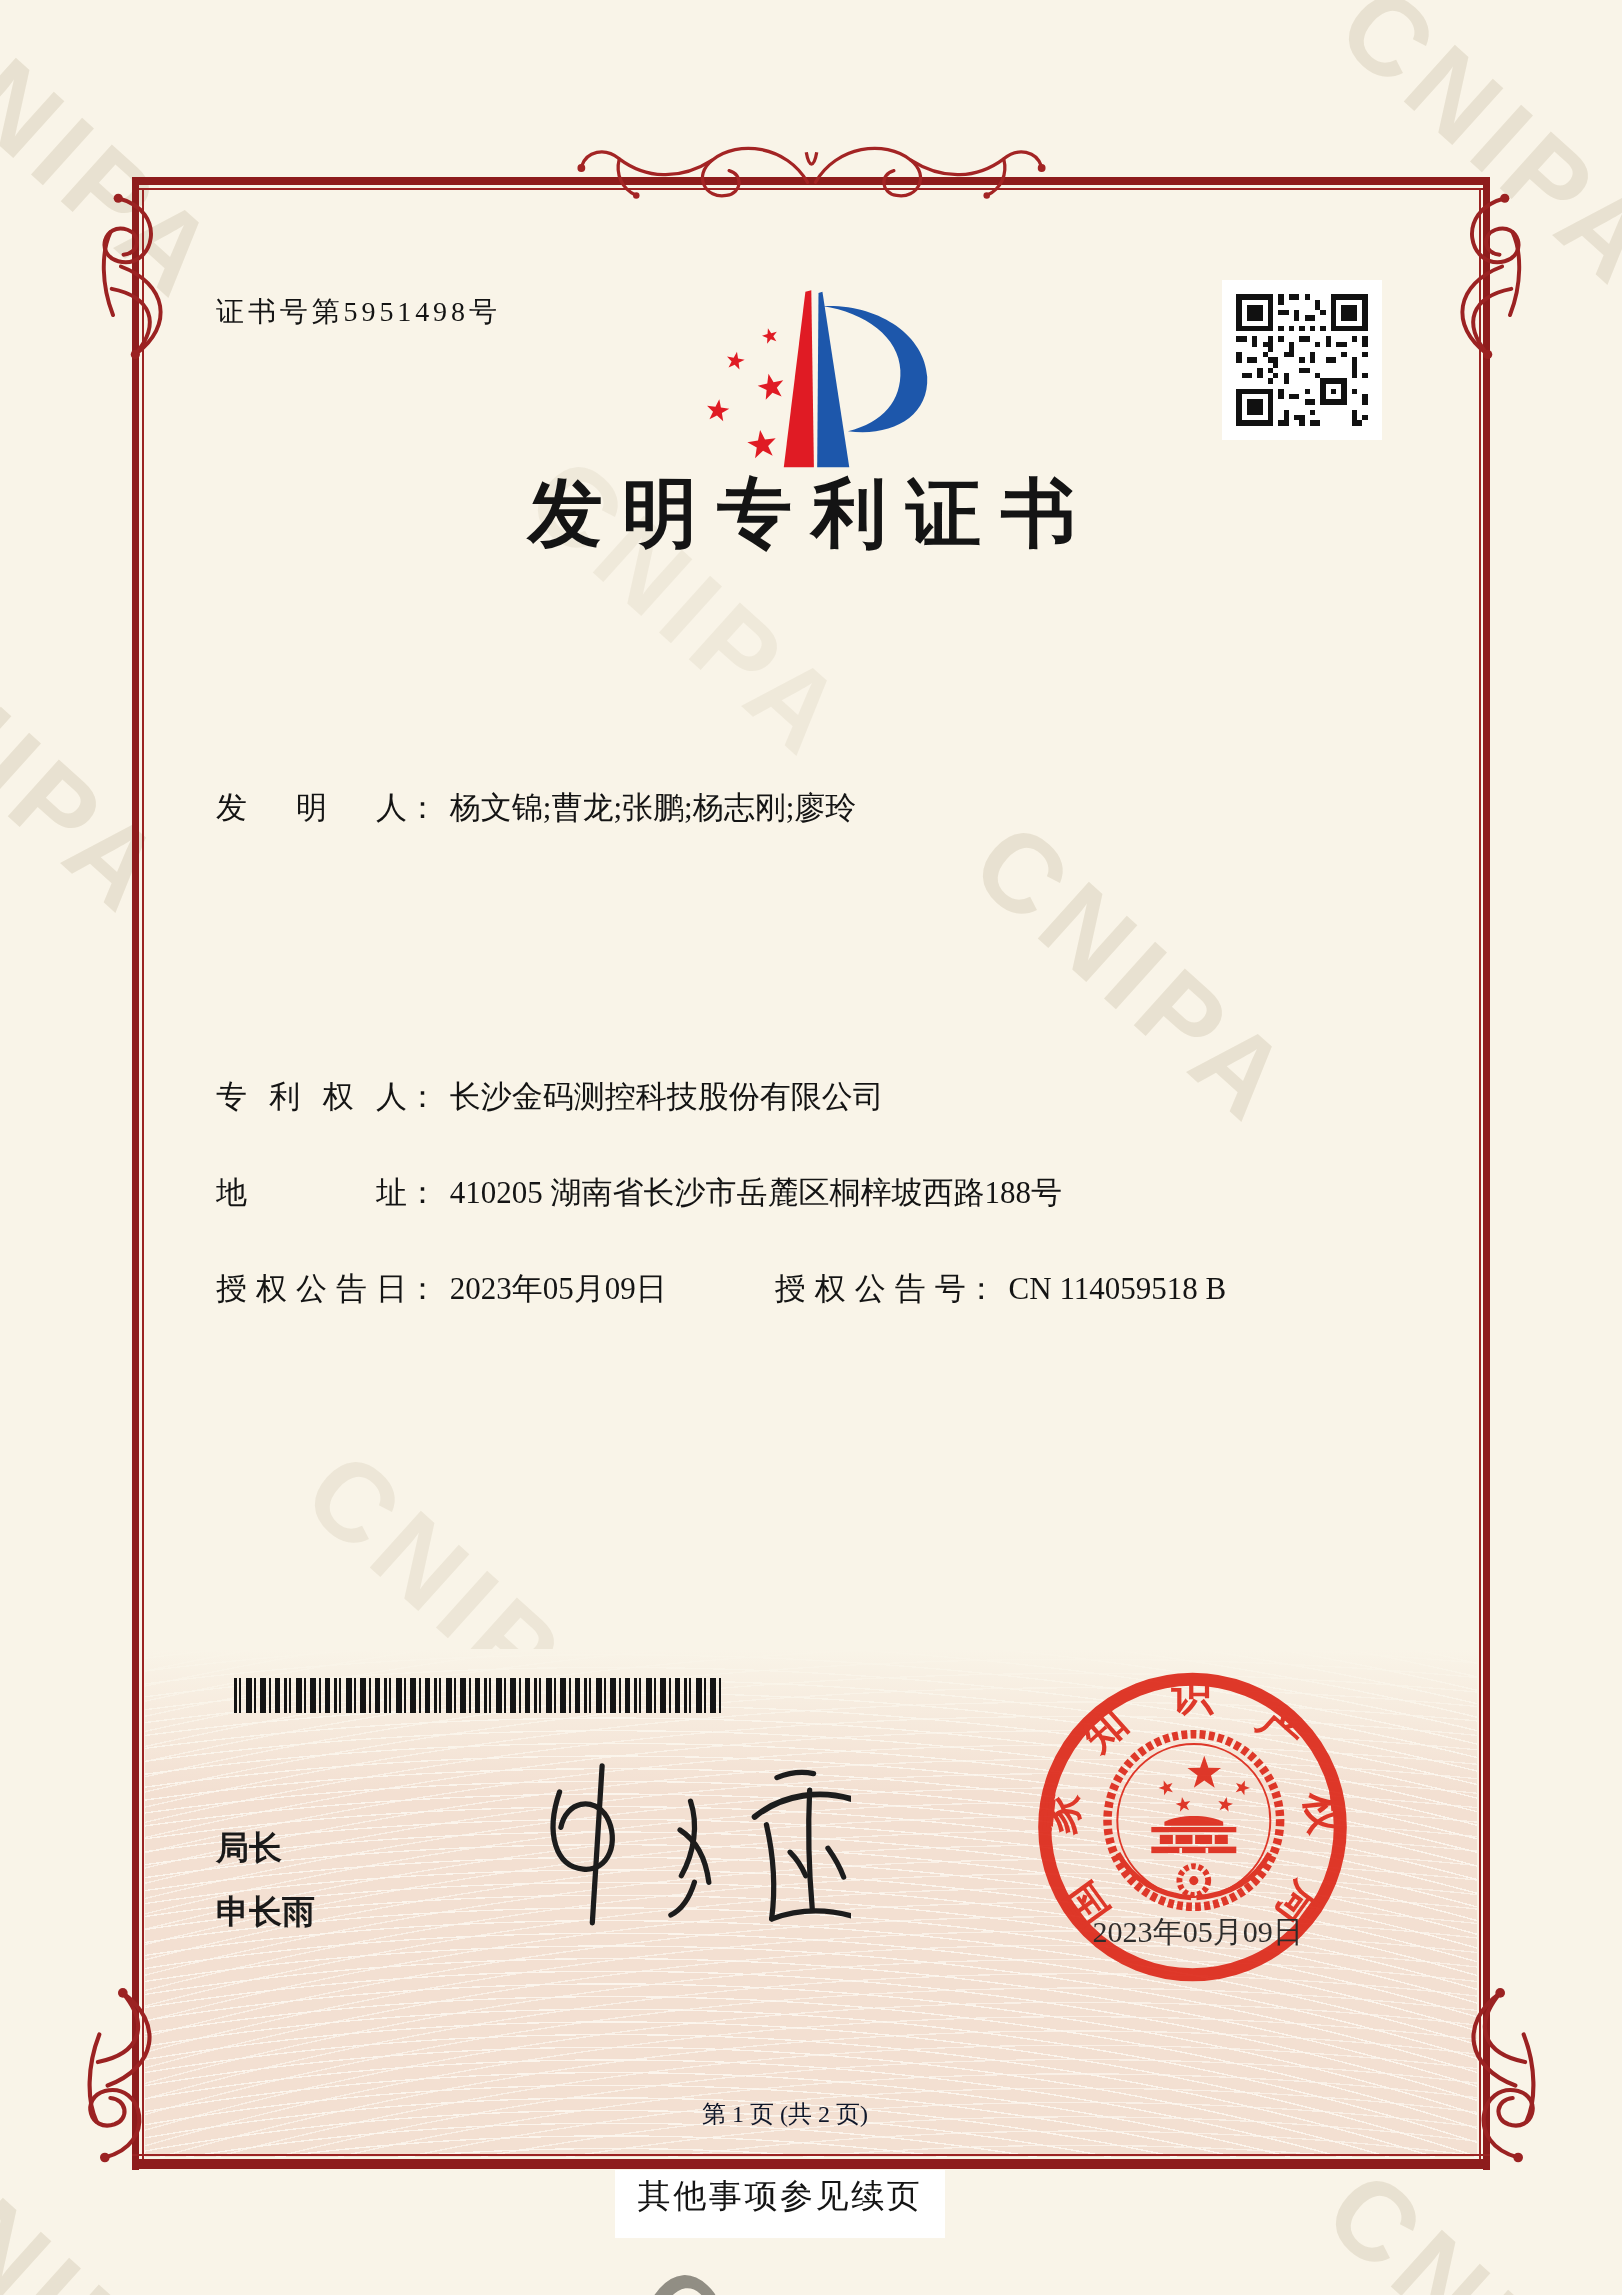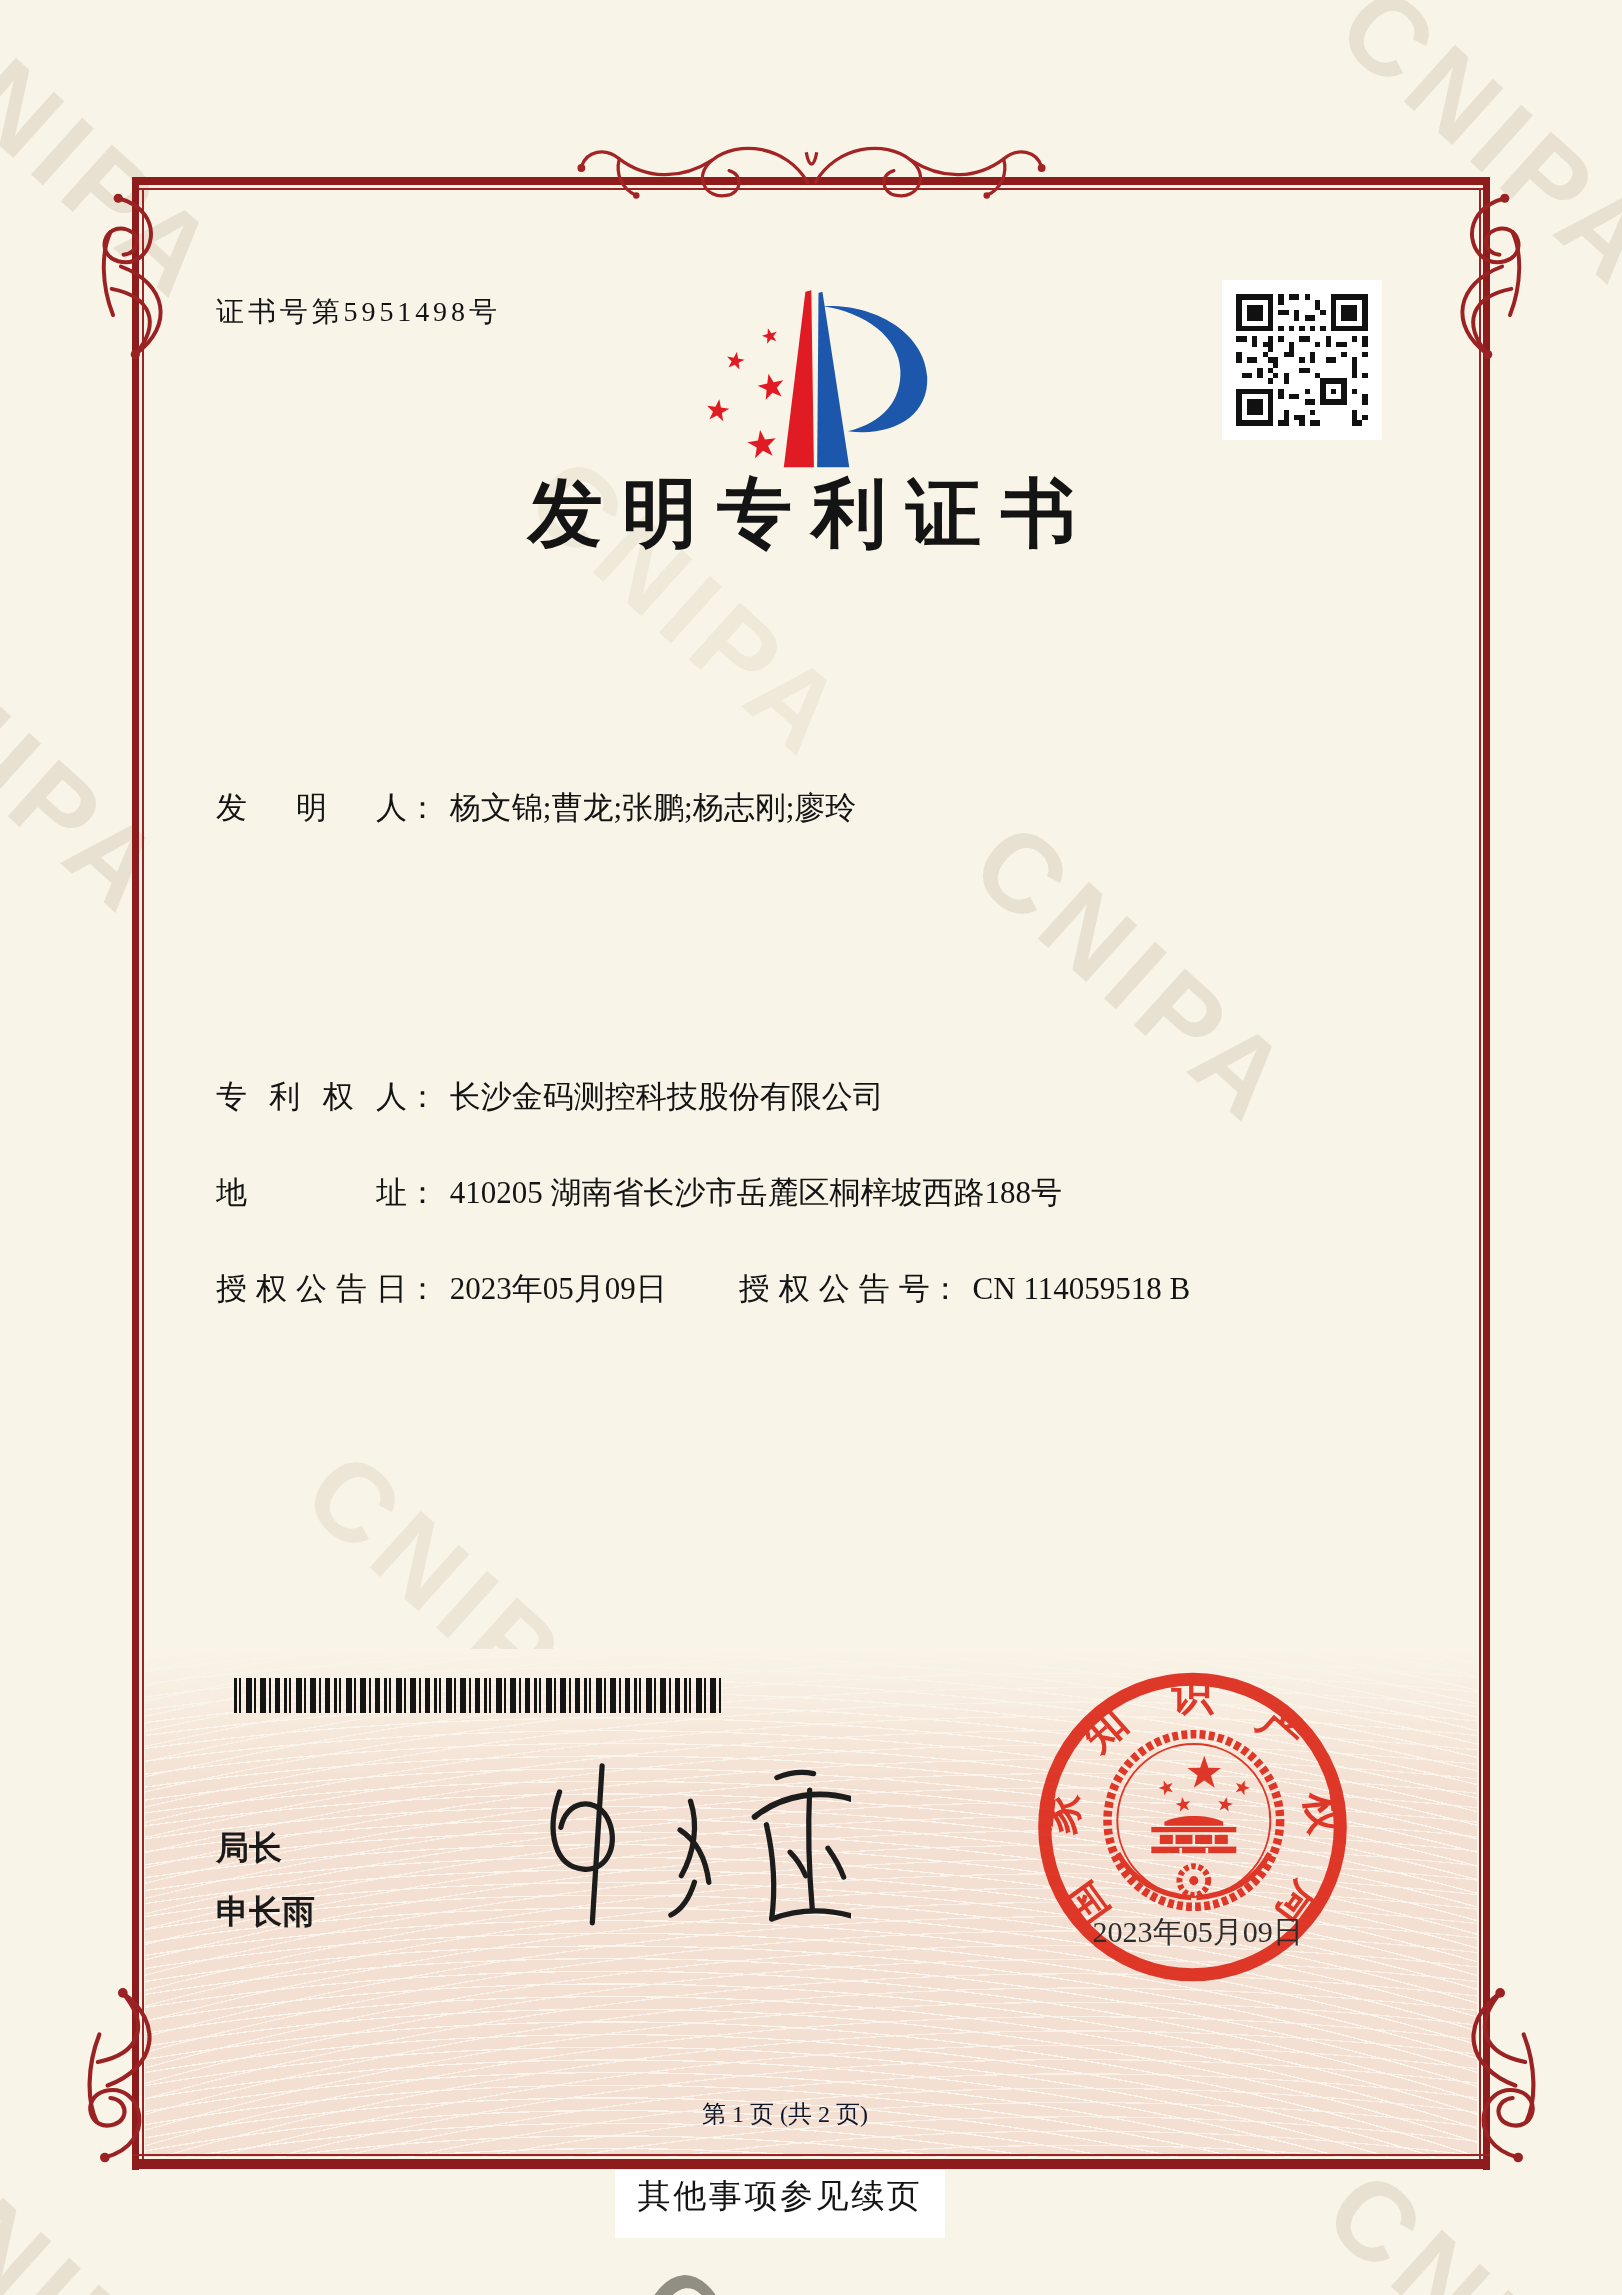--- a/index.html
+++ b/index.html
@@ -37,21 +37,21 @@
   .title{
     position:absolute; left:0; top:464px; width:1623px; text-align:center;
     font-size:75px; font-weight:bold; letter-spacing:19.6px;
   }
   .field-row{ position:absolute; left:216px; font-size:31px; white-space:nowrap;}
   .flabel{
     display:inline-block; width:191px; text-align:justify; text-align-last:justify;
     -moz-text-align-last:justify; vertical-align:bottom;
   }
   .fcolon{ display:inline-block; margin-right:11.8px;}
-  .flabel.second{ margin-left:72px;}
+  .flabel.second{ margin-left:108px;}
   .para{
     position:absolute; left:230px; width:1177px; font-size:29.4px; line-height:63px;
     text-align:justify; text-indent:2em; letter-spacing:0.7px;
   }
   .barcode{
     position:absolute; left:234px; top:1678px; width:487px; height:35px;
     background-image:repeating-linear-gradient(90deg,
       #141414 0 2.6px, transparent 2.6px 5.2px,
       #141414 5.2px 7.2px, transparent 7.2px 11.8px,
       #141414 11.8px 17.7px, transparent 17.7px 20px,

